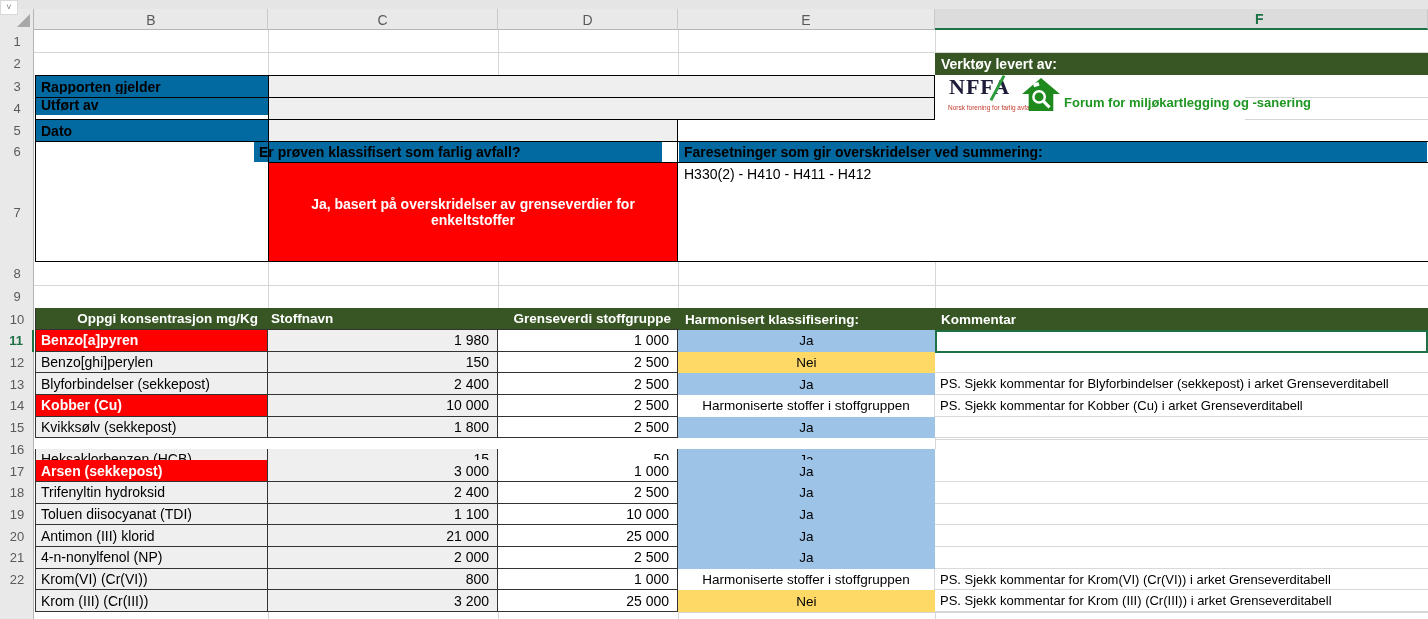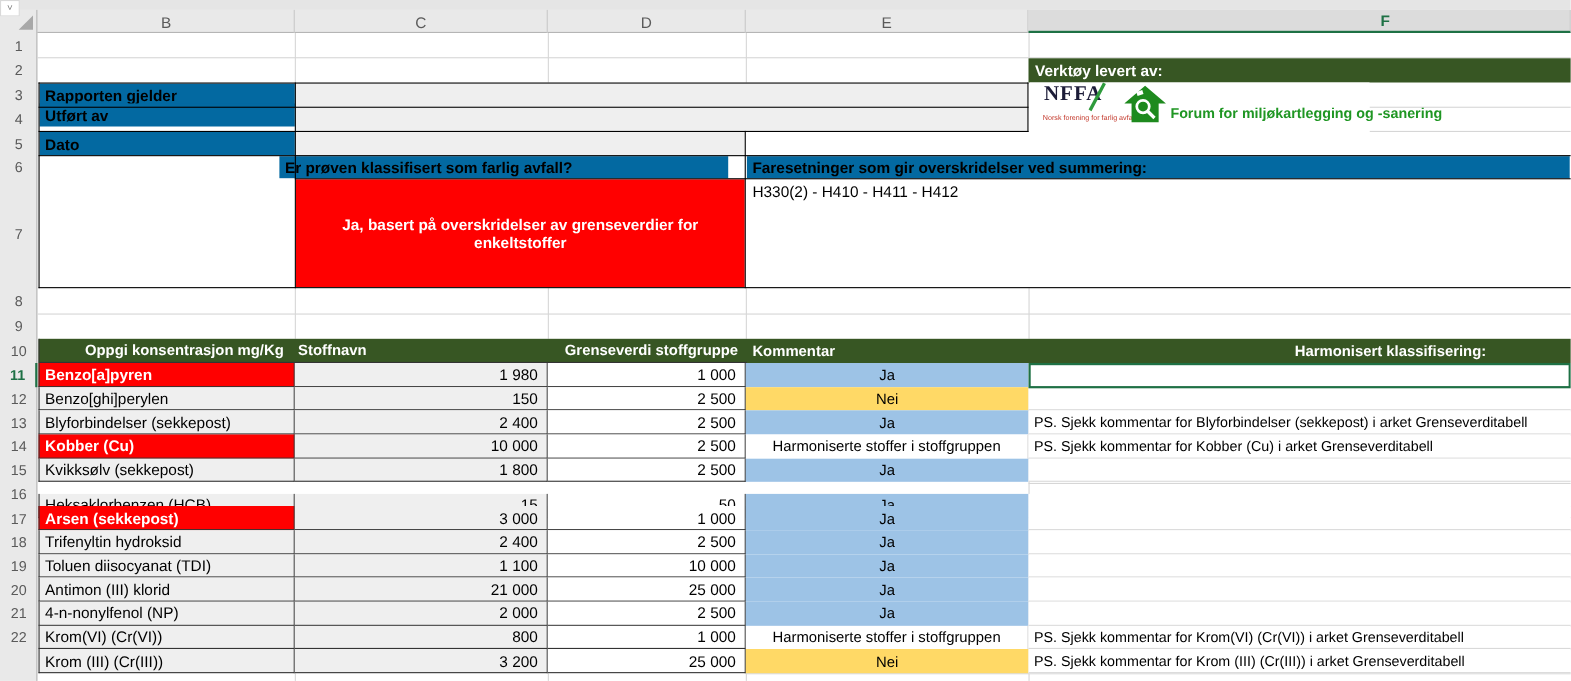--- a/index.html
+++ b/index.html
@@ -33,21 +33,21 @@
 
   
   .fill{position:absolute;}
   .label-cell{position:absolute;display:flex;align-items:center;padding-left:5px;font-size:14px;font-weight:700;color:#000;box-sizing:border-box;background:#0369a1;}
   .answer-cell{position:absolute;background:#FF0000;color:#fff;font-weight:700;font-size:14px;display:flex;align-items:center;justify-content:center;text-align:center;padding:0 14px;box-sizing:border-box;}
   .hazard-values{position:absolute;font-size:14px;color:#000;}
 
   
   .brand-bar{position:absolute;left:935px;top:53px;width:493px;height:22px;background:#375623;color:#fff;font-weight:700;font-size:14px;display:flex;align-items:center;padding-left:6px;box-sizing:border-box;}
   .logo-rect{position:absolute;left:936px;top:75px;width:309px;height:45px;background:#fff;}
-  .nffa-mark{position:absolute;left:13px;top:1px;font-family:"Liberation Serif",serif;font-weight:700;font-size:19px;letter-spacing:1px;color:#1c1c38;line-height:1;}
+  .nffa-mark{position:absolute;left:13px;top:1px;font-family:"Liberation Serif",serif;font-weight:700;font-size:22px;letter-spacing:1px;color:#1c1c38;line-height:1;}
   .nffa-slash{position:absolute;left:60px;top:-1px;width:3px;height:28px;background:#2e9b3c;transform:rotate(28deg);}
   .nffa-sub{position:absolute;left:12px;top:29px;font-size:6.5px;color:#c43b2e;white-space:nowrap;}
   .forum-text{position:absolute;left:128px;top:20px;font-size:13px;font-weight:700;color:#1F9623;white-space:nowrap;}
   .house-icon{position:absolute;left:86px;top:2px;}
 
   
   .sheet-table-header{position:absolute;left:35px;top:308px;width:1393px;height:22px;display:flex;background:#375623;border-left:1px solid #333;box-sizing:border-box;}
   .sheet-table-header .hcell{color:#fff;font-weight:700;font-size:13.5px;display:flex;align-items:center;box-sizing:border-box;border-bottom:1px solid #333;}
   .h-name{width:233px;padding-left:5px;}
   .h-conc{width:230px;justify-content:flex-end;padding-right:8px;}
@@ -199,22 +199,22 @@
         <line x1="22.5" y1="25.5" x2="29" y2="32" stroke="#ffffff" stroke-width="3.2"></line>
       </svg>
     </div>
     <div class="forum-text">Forum for miljøkartlegging og -sanering</div>
   </div>
 
   <div class="sheet-table-header">
     <div class="hcell h-conc">Oppgi konsentrasjon mg/Kg</div>
     <div class="hcell h-name">Stoffnavn</div>
     <div class="hcell h-limit">Grenseverdi stoffgruppe</div>
+    <div class="hcell h-harm">Harmonisert klassifisering:</div>
     <div class="hcell h-comment">Kommentar</div>
-    <div class="hcell h-harm">Harmonisert klassifisering:</div>
   </div>
 
   <div id="table-body">
       <div class="trow" style="top: 0px;">
     <div class="tcell c-name red">Benzo[a]pyren</div>
     <div class="tcell c-conc">1 980</div>
     <div class="tcell c-limit">1 000</div>
     <div class="tcell c-harm blue">Ja</div>
     <div class="tcell c-comment"></div>
   </div>

